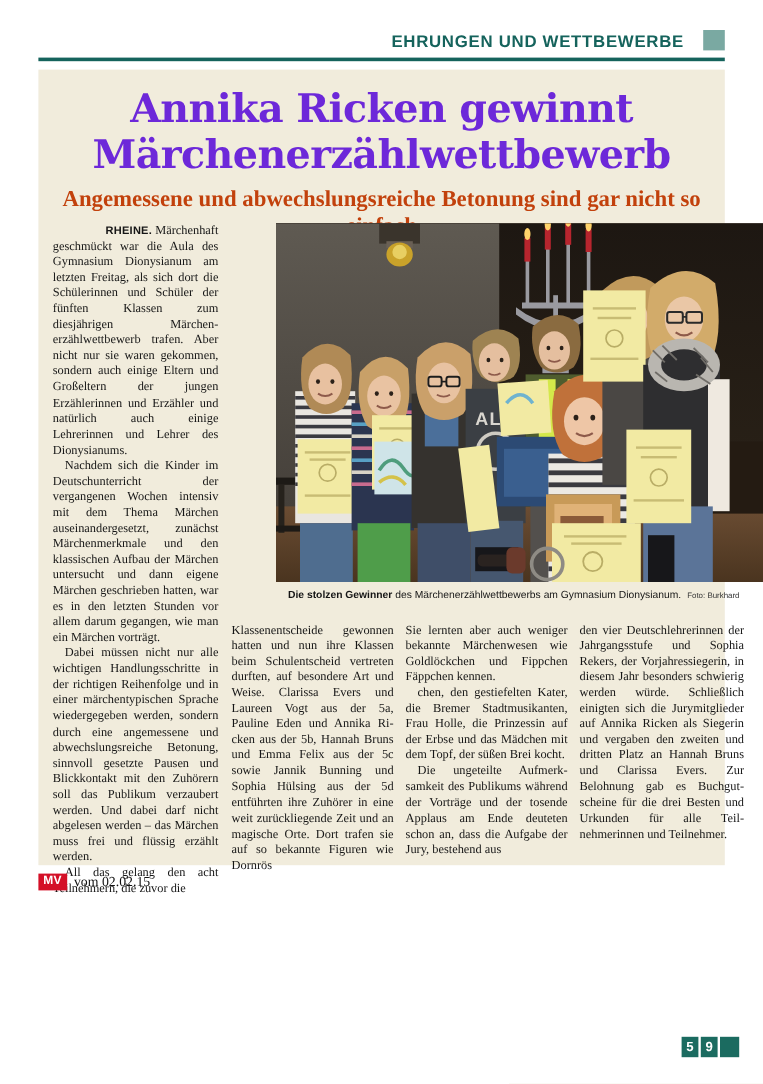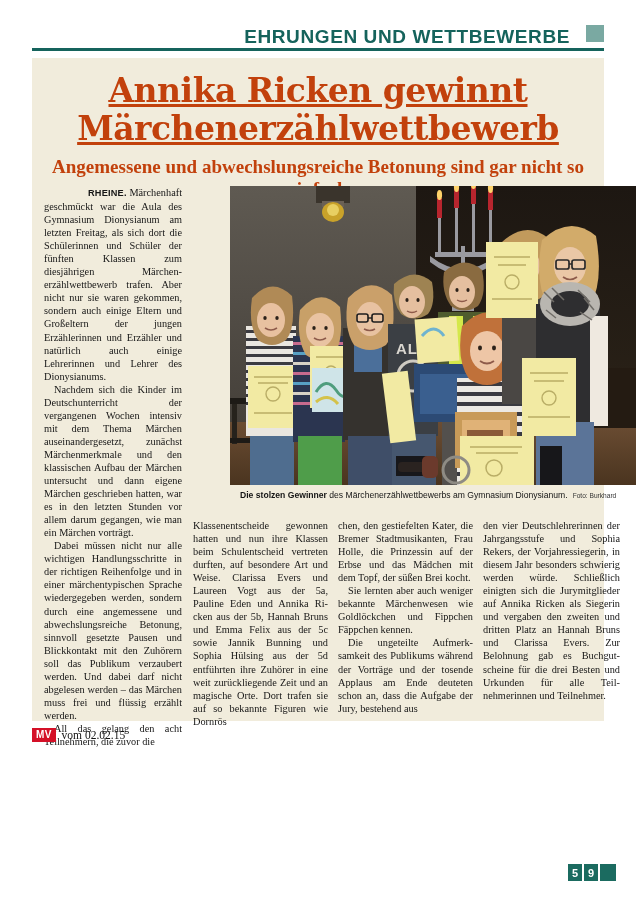--- a/index.html
+++ b/index.html
@@ -30,21 +30,21 @@
     top: 22px;
     width: 572px;
     height: 32px;
   }
   .section-head-text {
     position: absolute;
     right: 34px;
     top: 4px;
     font-family: "Liberation Sans", sans-serif;
     font-weight: bold;
-    font-size: 19px;
+    font-size: 14px;
     letter-spacing: 0.6px;
     color: #15635c;
     white-space: nowrap;
   }
   .section-head-square {
     position: absolute;
     right: 0px;
     top: 3px;
     width: 18px;
     height: 17px;
@@ -74,22 +74,21 @@
     position: absolute;
     left: 10px;
     top: 14px;
     width: 552px;
     text-align: center;
     font-family: "DejaVu Serif", "Liberation Serif", serif;
     font-weight: bold;
     font-size: 33px;
     line-height: 38px;
     letter-spacing: -0.5px;
-    color: #c2410c;
-    text-decoration: underline;
+    color: #6d28d9;
   }
   .subhead {
     position: absolute;
     left: 10px;
     top: 98px;
     width: 552px;
     text-align: center;
     font-family: "Liberation Serif", serif;
     font-weight: bold;
     font-size: 19px;
@@ -458,22 +457,22 @@
 
     <div class="caption">
       <b>Die stolzen Gewinner</b><span> des Märchenerzählwettbewerbs am Gymnasium Dionysianum.</span><span class="credit">Foto: Burkhard</span>
     </div>
 
     <div class="col col-2">
       <p>Klassenentscheide gewonnen hatten und nun ihre Klassen beim Schulentscheid vertre­ten durften, auf besondere Art und Weise. Clarissa Evers und Laureen Vogt aus der 5a, Pauline Eden und Annika Ri­cken aus der 5b, Hannah Bruns und Emma Felix aus der 5c sowie Jannik Bunning und Sophia Hülsing aus der 5d entführten ihre Zuhörer in eine weit zurückliegende Zeit und an magische Orte. Dort trafen sie auf so be­kannte Figuren wie Dornrös­</p>
     </div>
 
     <div class="col col-3">
+      <p>Sie lernten aber auch weni­ger bekannte Märchenwesen wie Goldlöckchen und Fipp­chen Fäppchen kennen.</p>
       <p>chen, den gestiefelten Kater, die Bremer Stadtmusikanten, Frau Holle, die Prinzessin auf der Erbse und das Mädchen mit dem Topf, der süßen Brei kocht.</p>
-      <p>Sie lernten aber auch weni­ger bekannte Märchenwesen wie Goldlöckchen und Fipp­chen Fäppchen kennen.</p>
       <p>Die ungeteilte Aufmerk­samkeit des Publikums wäh­rend der Vorträge und der to­sende Applaus am Ende deu­teten schon an, dass die Auf­gabe der Jury, bestehend aus</p>
     </div>
 
     <div class="col col-4">
       <p>den vier Deutschlehrerinnen der Jahrgangsstufe und So­phia Rekers, der Vorjahres­siegerin, in diesem Jahr be­sonders schwierig werden würde. Schließlich einigten sich die Jurymitglieder auf Annika Ricken als Siegerin und vergaben den zweiten und dritten Platz an Hannah Bruns und Clarissa Evers. Zur Belohnung gab es Buchgut­scheine für die drei Besten und Urkunden für alle Teil­nehmerinnen und Teilneh­mer.</p>
     </div>
 
   </div>
 
   <div class="footer">

